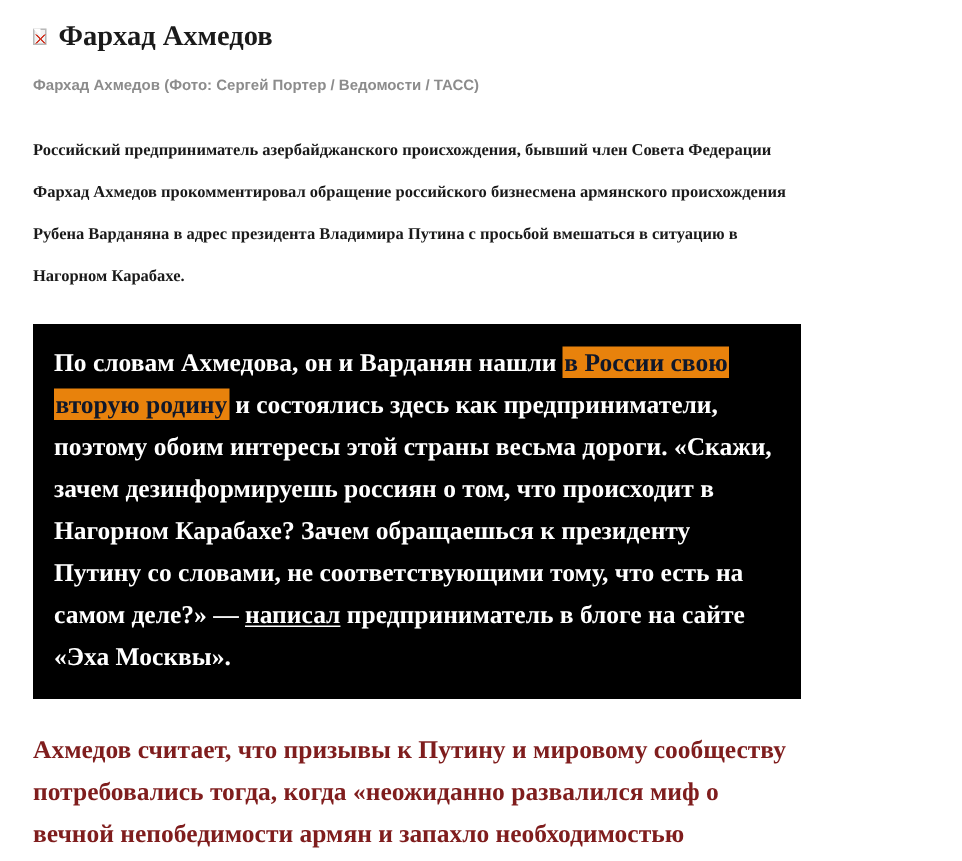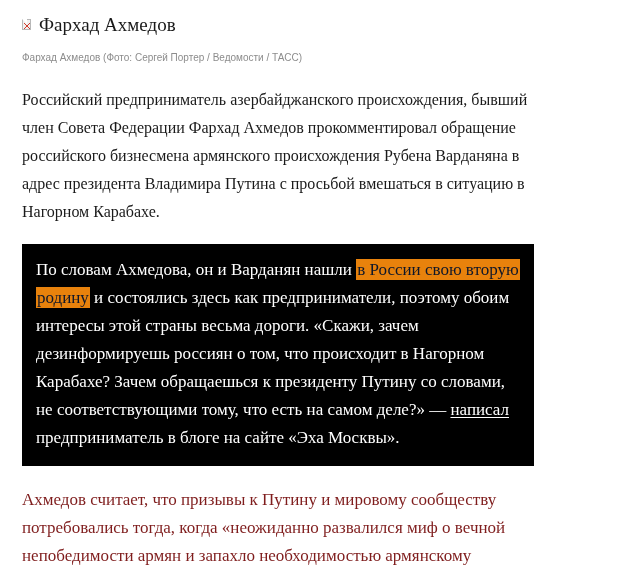--- a/index.html
+++ b/index.html
@@ -13,20 +13,21 @@
     font-family: "Liberation Serif", serif;
     color: #222222;
     overflow: hidden;
   }
   .page {
     position: relative;
     width: 574px;
     height: 574px;
     box-sizing: border-box;
     padding: 14px 40px 0 22px;
+    font-weight: bold;
   }
   .figure-title {
     display: flex;
     align-items: center;
     gap: 6px;
     font-family: "Liberation Serif", serif;
     font-size: 19px;
     color: #1a1a1a;
     margin: 0 0 14px 0;
     line-height: 22px;
@@ -68,21 +69,21 @@
       linear-gradient(45deg, transparent 46%, #d23b2a 46%, #d23b2a 56%, transparent 56%);
   }
   .caption {
     font-family: "Liberation Sans", sans-serif;
     font-size: 10px;
     color: #8c8c8c;
     line-height: 16px;
     margin: 0 0 20px 0;
   }
   p.body-text {
-    font-size: 16px;
+    font-size: 11px;
     line-height: 28px;
     margin: 0 0 18px 0;
     color: #1a1a1a;
     text-align: left;
   }
   .quote-block {
     background: #000000;
     color: #ffffff;
     padding: 12px 14px 14px 14px;
     margin: 0 0 20px 0;

